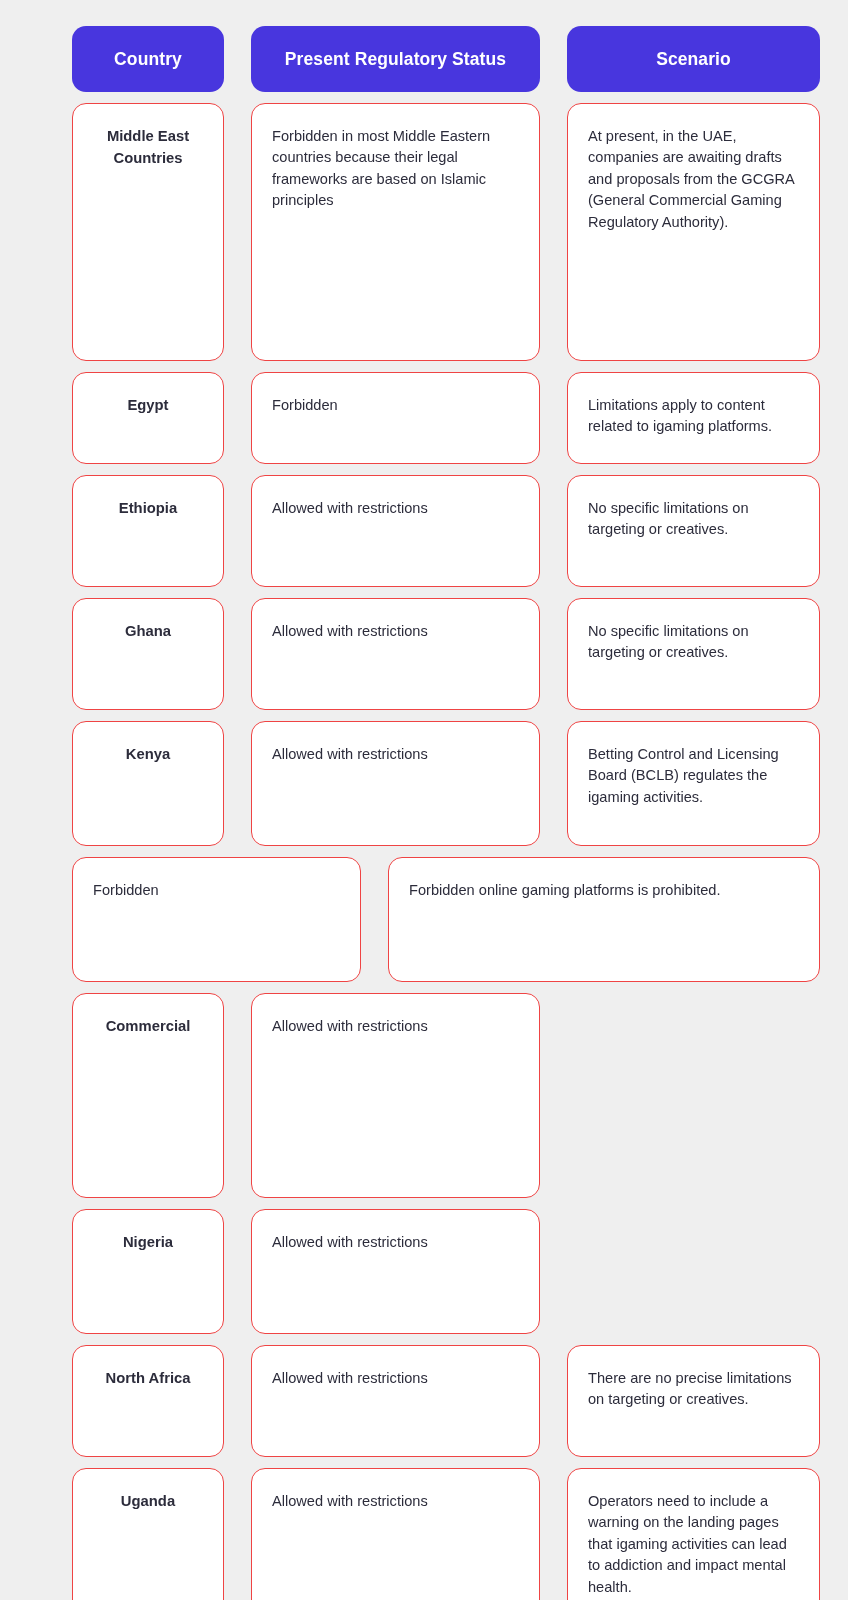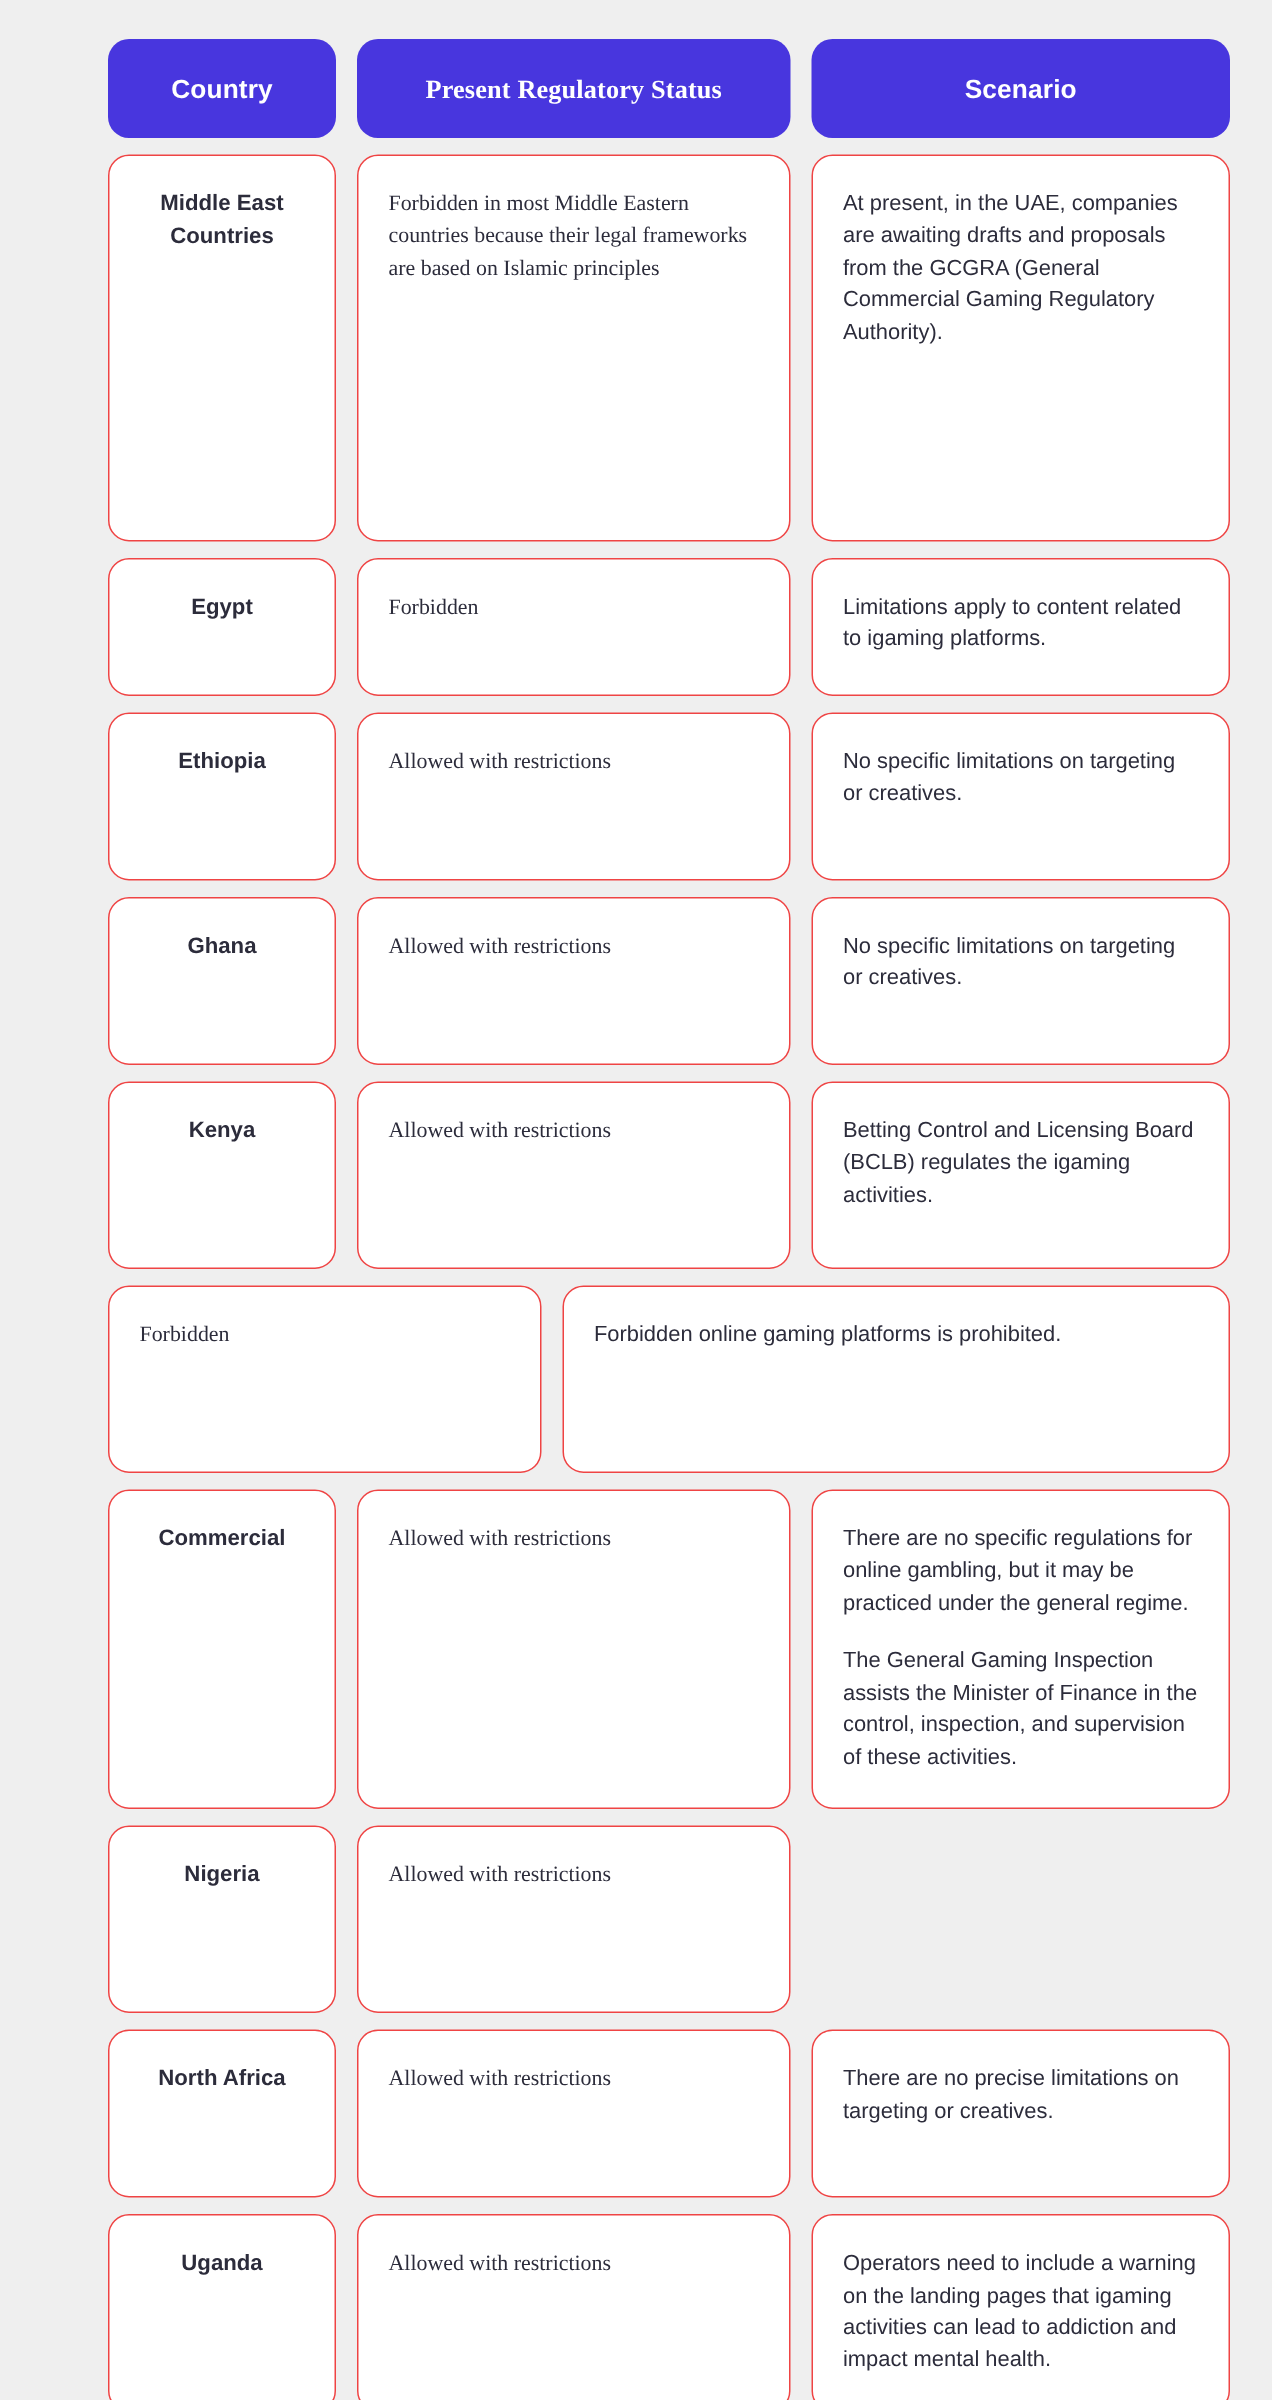--- a/index.html
+++ b/index.html
@@ -20,27 +20,27 @@
     min-height: 1600px;
     background: #efefef;
     padding: 26px 28px 0 28px;
     display: flex;
     flex-direction: column;
   }
 
   
   .row {
     display: flex;
-    gap: 14px;
+    gap: 27px;
     margin-bottom: 11px;
     padding-left: 44px;
   }
 
   .col-country  { flex: 0 0 152px; }
-  .col-status   { flex: 0 0 289px; font-family: Liberation Serif, serif; }
+  .col-status   { flex: 0 0 289px; }
   .col-scenario { flex: 1 1 auto; }
 
   
   .head-cell {
     background: #4836de;
     border-radius: 14px;
     color: #ffffff;
     font-size: 17.5px;
     font-weight: bold;
     letter-spacing: .1px;
@@ -130,24 +130,20 @@
       </div>
       <div class="row r-med">
         <div class="cell col-status">Forbidden</div>
         <div class="cell col-scenario">
           <p>Forbidden online gaming platforms is prohibited.</p>
         </div>
       </div>
       <div class="row r-xtall">
         <div class="cell country col-country">Commercial</div>
         <div class="cell col-status">Allowed with restrictions</div>
-        <div class="cell col-scenario">
-          <p>There are no specific regulations for online gambling, but it may be practiced under the general regime.</p>
-          <p>The General Gaming Inspection assists the Minister of Finance in the control, inspection, and supervision of these activities.</p>
-        </div>
       </div>
       <div class="row r-med">
         <div class="cell country col-country">Nigeria</div>
         <div class="cell col-status">Allowed with restrictions</div>
       </div>
       <div class="row r-mid">
         <div class="cell country col-country">North Africa</div>
         <div class="cell col-status">Allowed with restrictions</div>
         <div class="cell col-scenario">
           <p>There are no precise limitations on targeting or creatives.</p>

